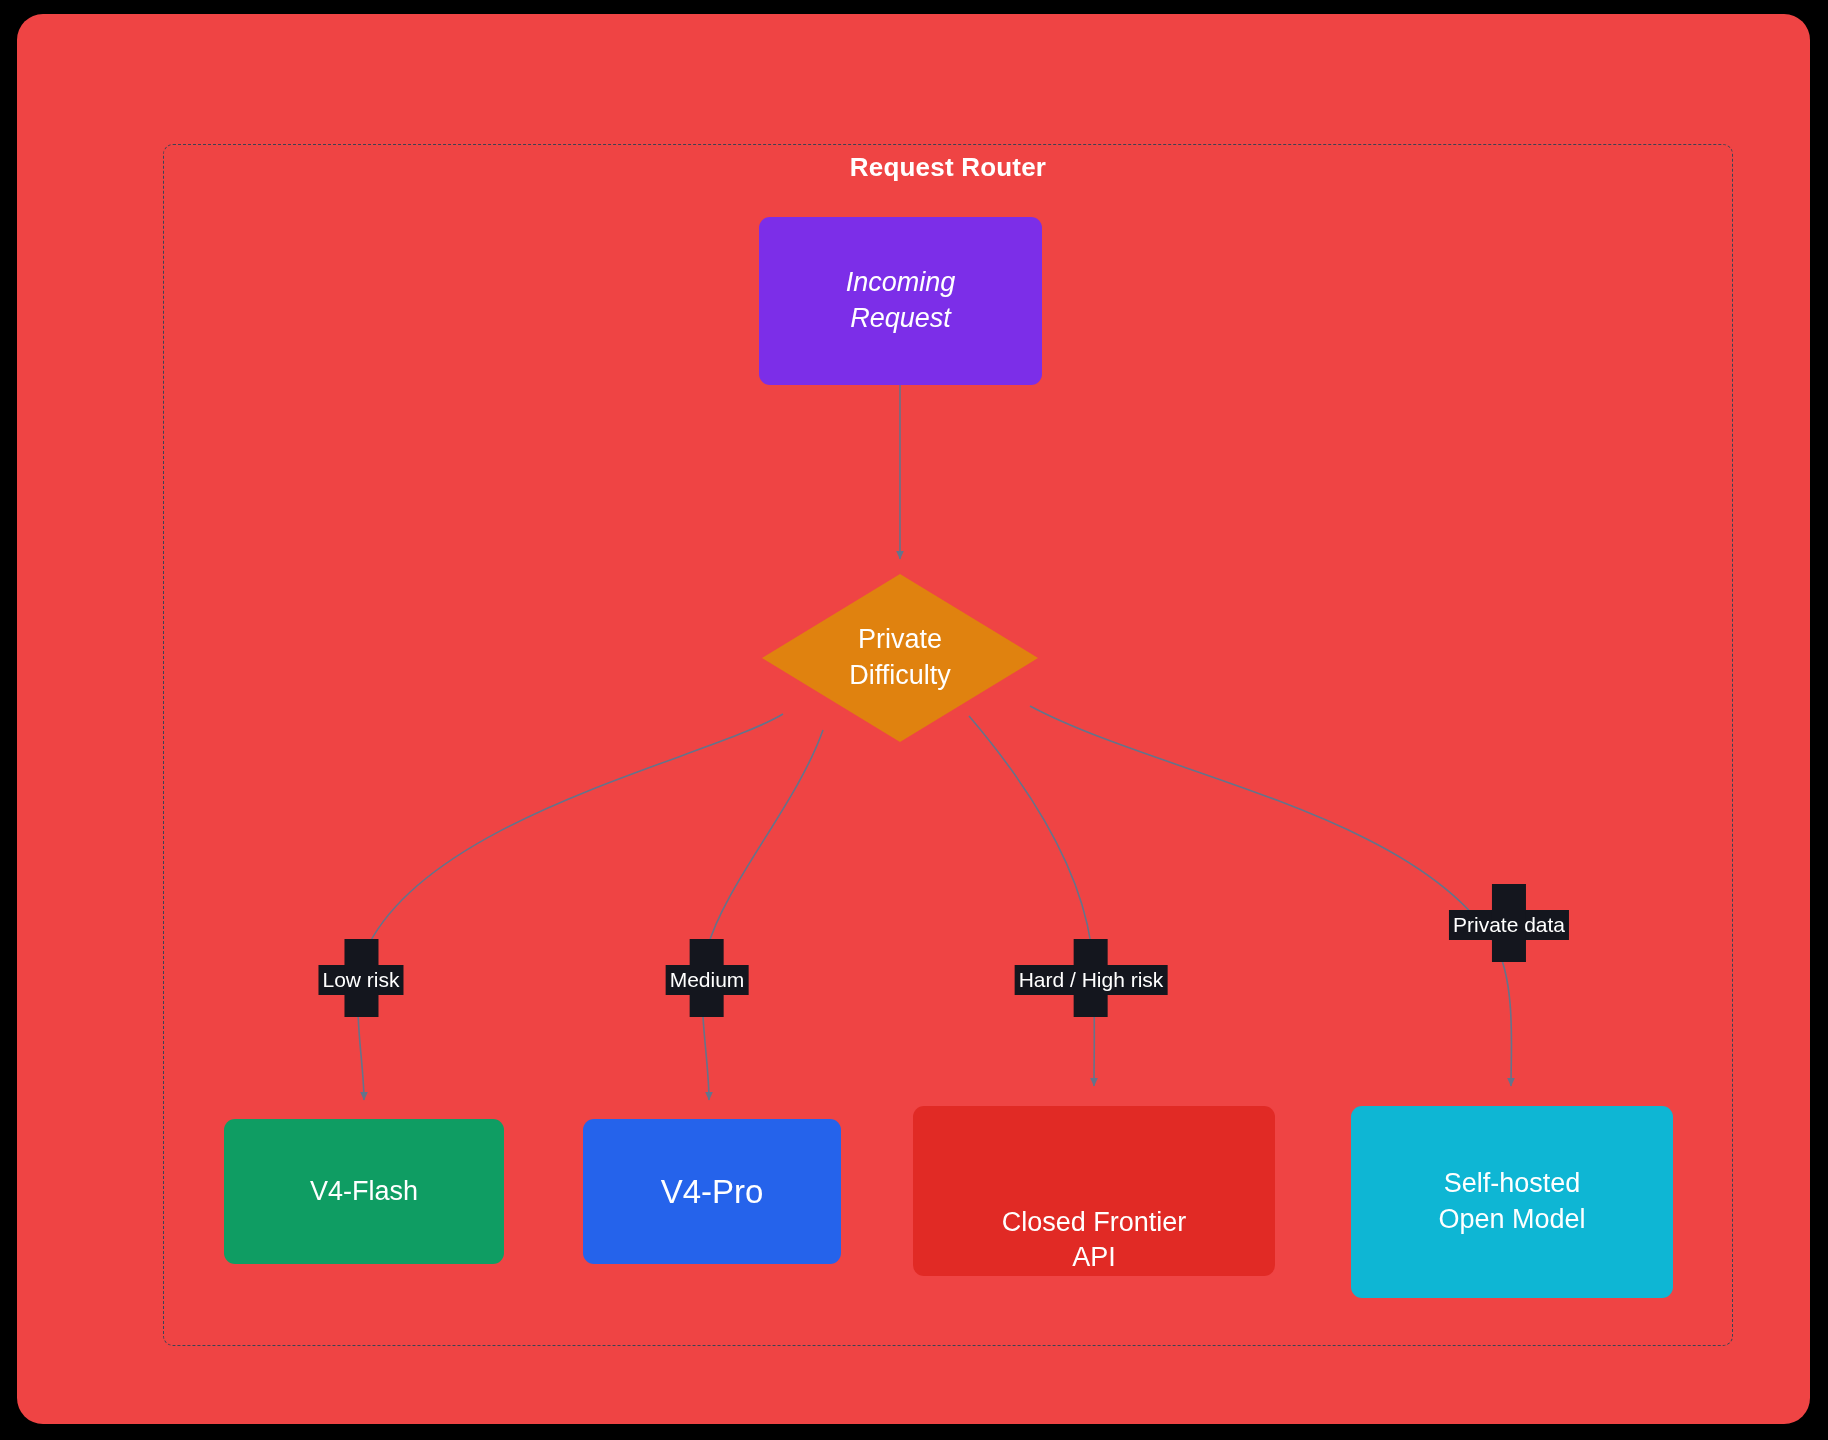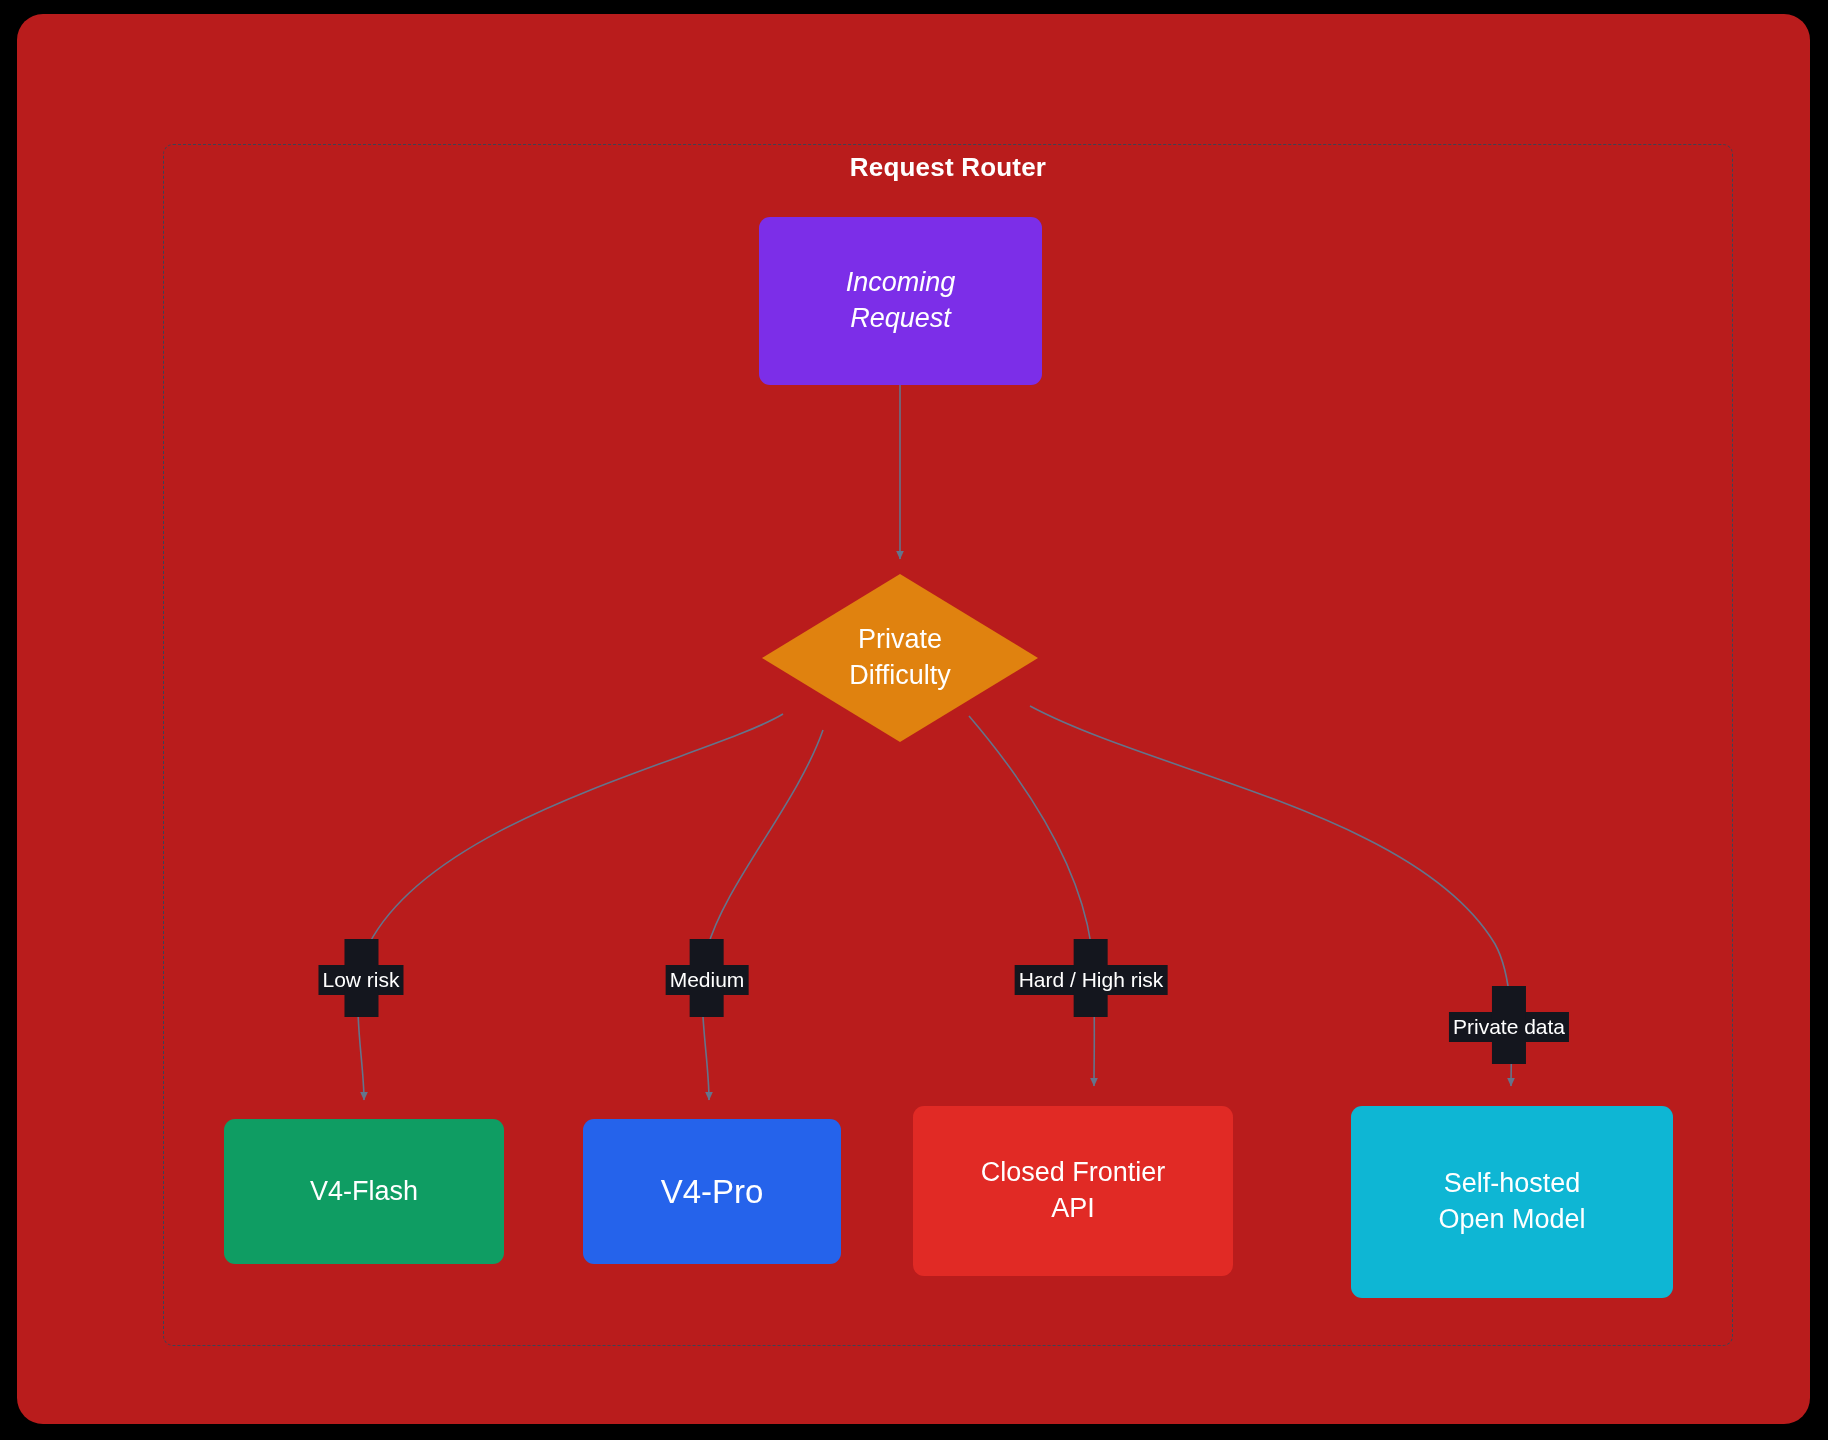--- a/index.html
+++ b/index.html
@@ -2,21 +2,21 @@
 <html><head>
 <meta charset="utf-8">
 <style>
   html,body{margin:0;padding:0;background:#000;}
   body{width:1828px;height:1440px;overflow:hidden;
        font-family:"Liberation Sans","DejaVu Sans",sans-serif;}
 
   #stage{position:relative;width:1828px;height:1440px;background:#000;}
 
   #card{position:absolute;left:17px;top:14px;width:1793px;height:1410px;
-        background:#b91c1c;border-radius:26px;box-sizing:border-box;}
+        background:#ef4444;border-radius:26px;box-sizing:border-box;}
 
   #subgraph{position:absolute;left:146px;top:130px;width:1570px;height:1202px;
             border:1.6px dashed #3c4455;border-radius:10px;box-sizing:border-box;}
 
   #graph-title{position:absolute;left:146px;top:138px;width:1570px;
                text-align:center;color:#ffffff;font-size:26px;font-weight:700;
                letter-spacing:.2px;}
 
   svg#edges{position:absolute;left:0;top:0;width:1828px;height:1440px;
             pointer-events:none;}
@@ -28,22 +28,22 @@
   .rect{border-radius:11px;}
 
   .node .label{white-space:pre-line;}
 
   #n-incoming{left:742px;top:203px;width:283px;height:168px;
               background:#7c2ee8;font-size:27px;font-style:italic;}
   #n-flash   {left:207px;top:1105px;width:280px;height:145px;
               background:#0f9d63;font-size:27px;}
   #n-pro     {left:566px;top:1105px;width:258px;height:145px;
               background:#2563eb;font-size:33px;}
-  #n-closed  {left:896px;top:1092px;width:320px;height:170px;
-              background:#e12a25;font-size:27px;}
+  #n-closed  {left:896px;top:1092px;width:362px;height:170px;
+              background:#e12a25;font-size:27px;align-items:flex-end;}
   #n-self    {left:1334px;top:1092px;width:322px;height:192px;
               background:#0eb6d4;font-size:27px;}
 
   #n-classify{left:745px;top:560px;width:276px;height:168px;font-size:27px;
               z-index:3;}
   #n-classify .dia{position:absolute;left:0;top:0;width:100%;height:100%;
               background:#e0820f;
               clip-path:polygon(50% 0%,100% 50%,50% 100%,0% 50%);}
   #n-classify .label{position:relative;z-index:2;}
 
@@ -104,16 +104,16 @@
     </div>
 
     <div class="node rect" id="n-self">
       <span class="label">Self-hosted
 Open Model</span>
     </div>
 
     <div class="edge-label" style="left:344px;top:966px;">Low risk</div>
     <div class="edge-label" style="left:690px;top:966px;">Medium</div>
     <div class="edge-label" style="left:1074px;top:966px;">Hard / High risk</div>
-    <div class="edge-label" style="left:1492px;top:1013px;">Private data</div>
+    <div class="edge-label" style="left:1492px;top:911px;">Private data</div>
 
   </div>
 </div>
 
 </body></html>

